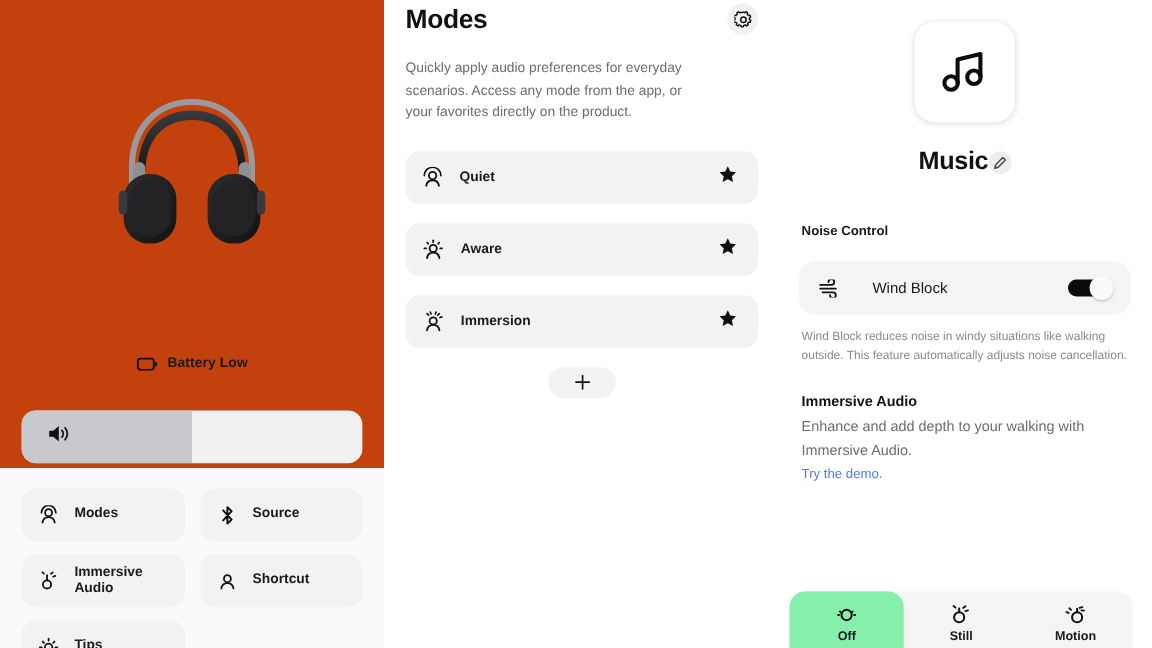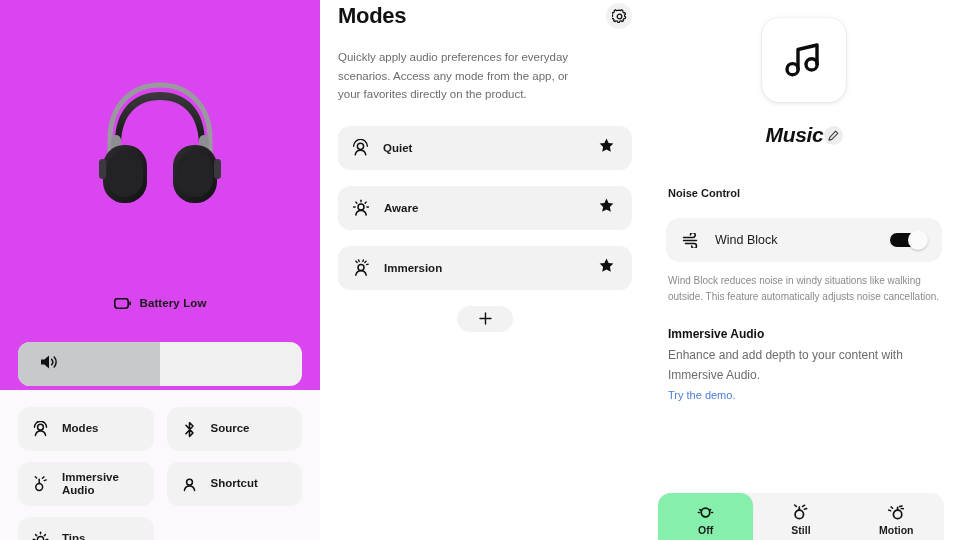--- a/index.html
+++ b/index.html
@@ -10,21 +10,21 @@
     overflow: hidden;
     color: #111;
   }
   .app { position: relative; width: 960px; height: 540px; display: flex; }
 
   
   .col-left {
     position: relative;
     width: 320px; height: 540px;
     flex: 0 0 320px;
-    background: #d946ef;
+    background: #c2410c;
   }
   .product-area {
     height: 290px;
     display: flex; align-items: center; justify-content: center;
   }
   .headphones { width: 150px; height: 145px; display:block; }
   .battery-row {
     display: flex; align-items: center; justify-content: center;
     gap: 9px; height: 26px;
   }
@@ -109,21 +109,21 @@
     position: relative;
   }
   .music-card {
     width: 84px; height: 84px; margin: 18px auto 0 auto;
     background: #ffffff; border-radius: 17px;
     box-shadow: 0 1px 5px rgba(0,0,0,.12), 0 0 0 .5px rgba(0,0,0,.04);
     display:flex; align-items:center; justify-content:center;
   }
   .music-title-row {
     margin-top: 21px;
-    display:flex; align-items:center; justify-content:center;  font-style: italic;
+    display:flex; align-items:center; justify-content:center; 
   }
   .music-title { font-size: 21px; font-weight: 700; letter-spacing:-.3px; }
   .pencil-btn {
     width: 19px; height: 19px; border-radius:50%; background:#ededee;
     display:flex; align-items:center; justify-content:center;
   }
   .section-label {
     margin: 40px 0 0 10px;
     font-size: 11px; font-weight: 700; color:#1a1a1a;
   }
@@ -132,21 +132,21 @@
     height: 44px; border-radius: 13px;
     background: #c8c9cd;
     display:flex; align-items:center; justify-content:center;
   }
   .nc-label { font-size: 11.5px; font-weight:700; color:#5e5e63; }
   .wind-row {
     margin: 19px 8px 0 8px;
     height: 44px; border-radius: 13px; background:#f4f4f5;
     display:flex; align-items:center; padding: 0 14px 0 16px; gap: 14px;
   }
-  .wind-label { flex:1; font-size: 12.5px; color:#1a1a1a; }
+  .wind-label { flex:1; font-size: 12.5px; color:#1a1a1a;margin-left:12px; }
   .toggle {
     width: 38px; height: 20px; border-radius: 10px;
     background: #f4f4f5; position: relative;
     display:flex; align-items:center;
   }
   .toggle-track {
     position:absolute; left:0; top: 3px;
     width: 28px; height: 14px; border-radius: 7px; background:#0b0b0b;
   }
   .toggle-knob {
@@ -426,21 +426,21 @@
       <span class="wind-label">Wind Block</span>
       <span class="toggle">
         <span class="toggle-track"></span>
         <span class="toggle-knob"></span>
       </span>
     </div>
 
     <p class="help-text">Wind Block reduces noise in windy situations like walking outside. This feature automatically adjusts noise cancellation.</p>
 
     <div class="ia-title">Immersive Audio</div>
-    <p class="ia-desc">Enhance and add depth to your content with Immersive Audio.</p>
+    <p class="ia-desc">Enhance and add depth to your walking with Immersive Audio.</p>
     <a class="ia-link">Try the demo.</a>
 
     <div class="segmented">
 
       <div class="seg active">
         <svg width="21" height="17" viewBox="0 0 21 17">
           <circle cx="10.5" cy="8.5" r="4.3" fill="none" stroke="#111" stroke-width="1.7"></circle>
           <g stroke="#111" stroke-width="1.6" stroke-linecap="round">
             <path d="M3.4 8.5h.8"></path>
               <path d="M16.8 8.5h.8"></path>

